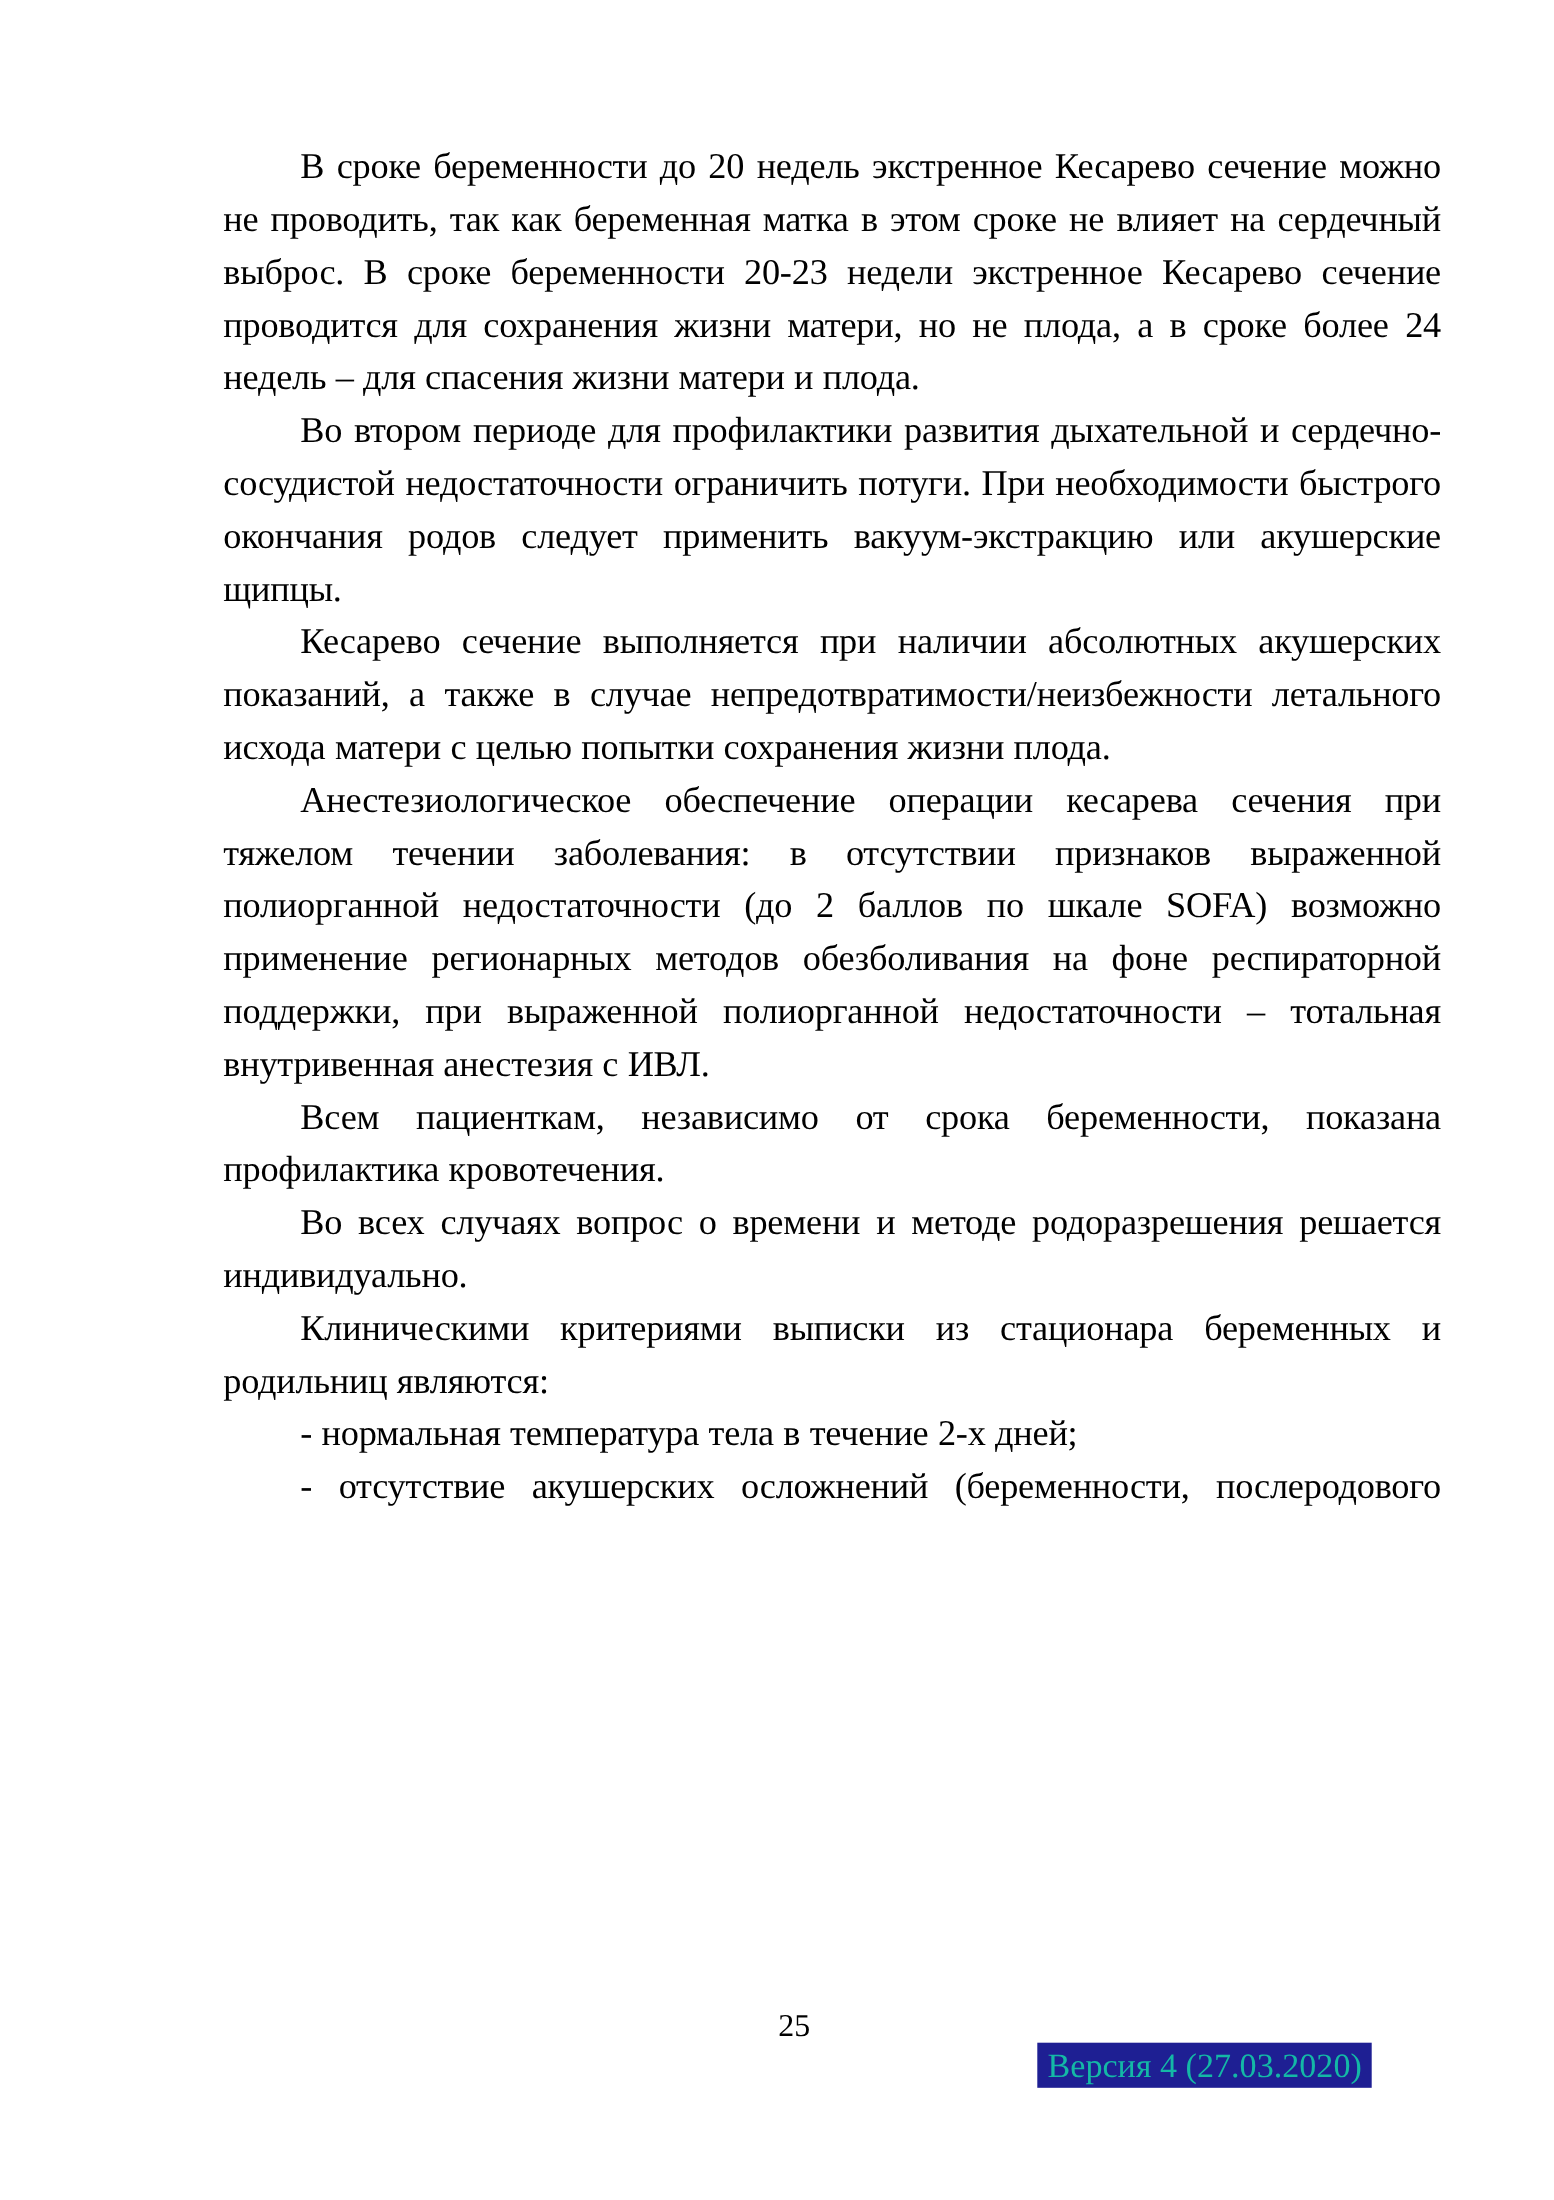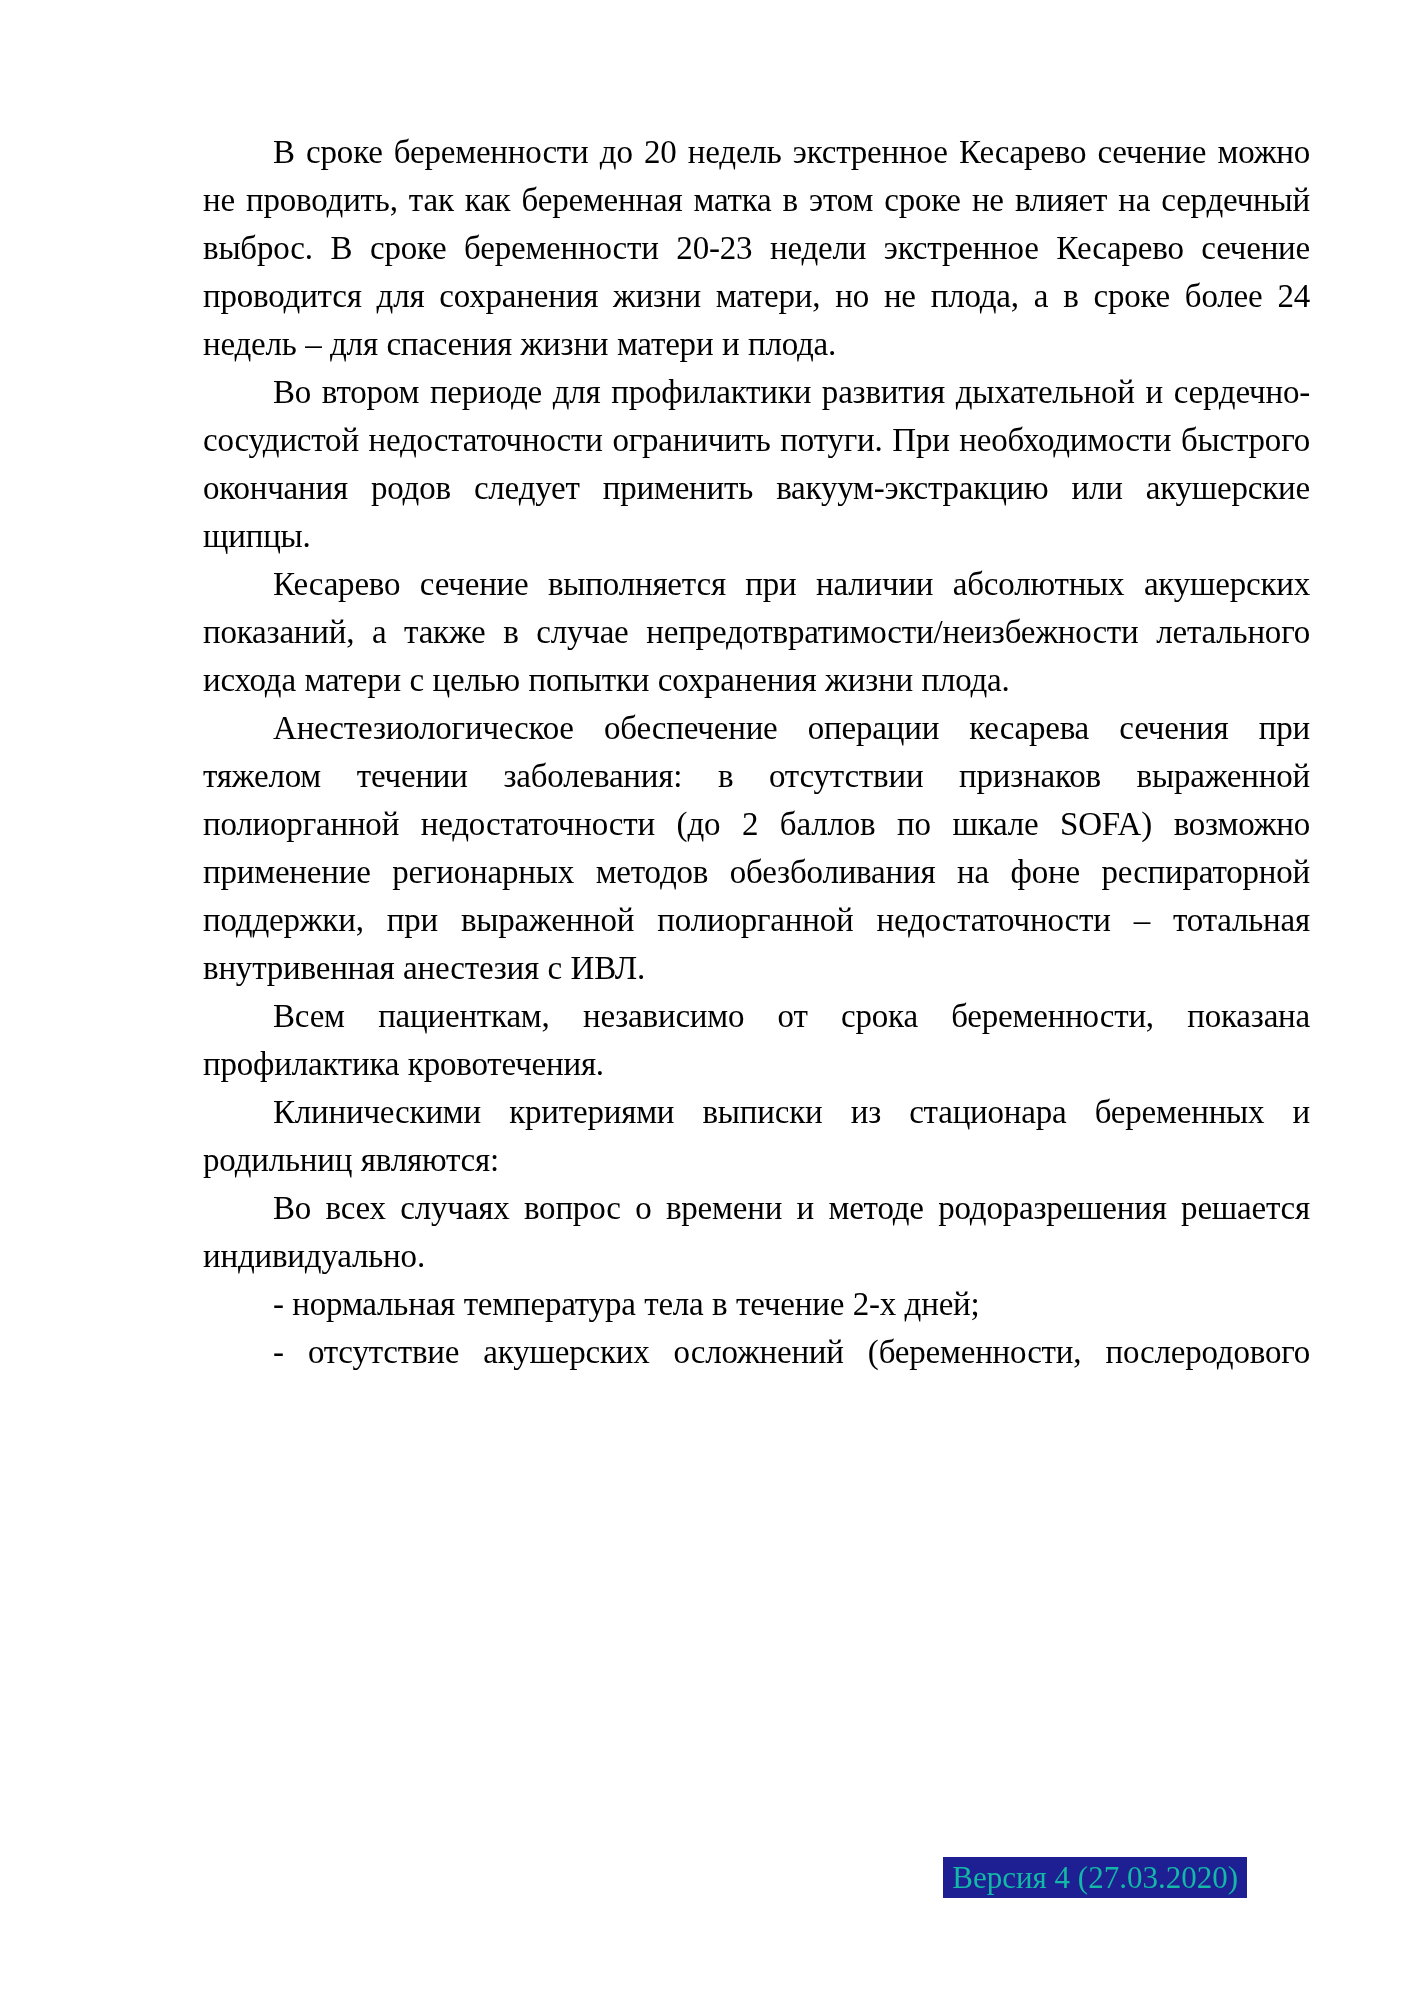--- a/index.html
+++ b/index.html
@@ -65,22 +65,23 @@
 <body>
 
 <div class="page" style="background-color: rgb(255, 255, 255); color: rgb(0, 0, 0);">
 
   <div class="content">
     <p class="para">В сроке беременности до 20 недель экстренное Кесарево сечение можно не проводить, так как беременная матка в этом сроке не влияет на сердечный выброс. В сроке беременности 20-23 недели экстренное Кесарево сечение проводится для сохранения жизни матери, но не плода, а в сроке более 24 недель – для спасения жизни матери и плода.</p>
     <p class="para">Во втором периоде для профилактики развития дыхательной и сердечно-сосудистой недостаточности ограничить потуги. При необходимости быстрого окончания родов следует применить вакуум-экстракцию или акушерские щипцы.</p>
     <p class="para">Кесарево сечение выполняется при наличии абсолютных акушерских показаний, а также в случае непредотвратимости/неизбежности летального исхода матери с целью попытки сохранения жизни плода.</p>
     <p class="para">Анестезиологическое обеспечение операции кесарева сечения при тяжелом течении заболевания: в отсутствии признаков выраженной полиорганной недостаточности (до 2 баллов по шкале SOFA) возможно применение регионарных методов обезболивания на фоне респираторной поддержки, при выраженной полиорганной недостаточности – тотальная внутривенная анестезия с ИВЛ.</p>
     <p class="para">Всем пациенткам, независимо от срока беременности, показана профилактика кровотечения.</p>
+    <p class="para">Во всех случаях вопрос о времени и методе родоразрешения решается индивидуально.</p>
     <p class="para">Клиническими критериями выписки из стационара беременных и родильниц являются:</p>
-    <p class="para">Во всех случаях вопрос о времени и методе родоразрешения решается индивидуально.</p>
     <p class="para list-item">- нормальная температура тела в течение 2-х дней;</p>
     <p class="para list-item justify-last">- отсутствие акушерских осложнений (беременности, послеродового</p>
   </div>
 
+  <div class="page-number">25</div>
 
   <div class="version-badge" style="background-color: rgb(30, 31, 147); color: #14b8a6;">Версия 4 (27.03.2020)</div>
 
 </div>
 
 </body></html>

